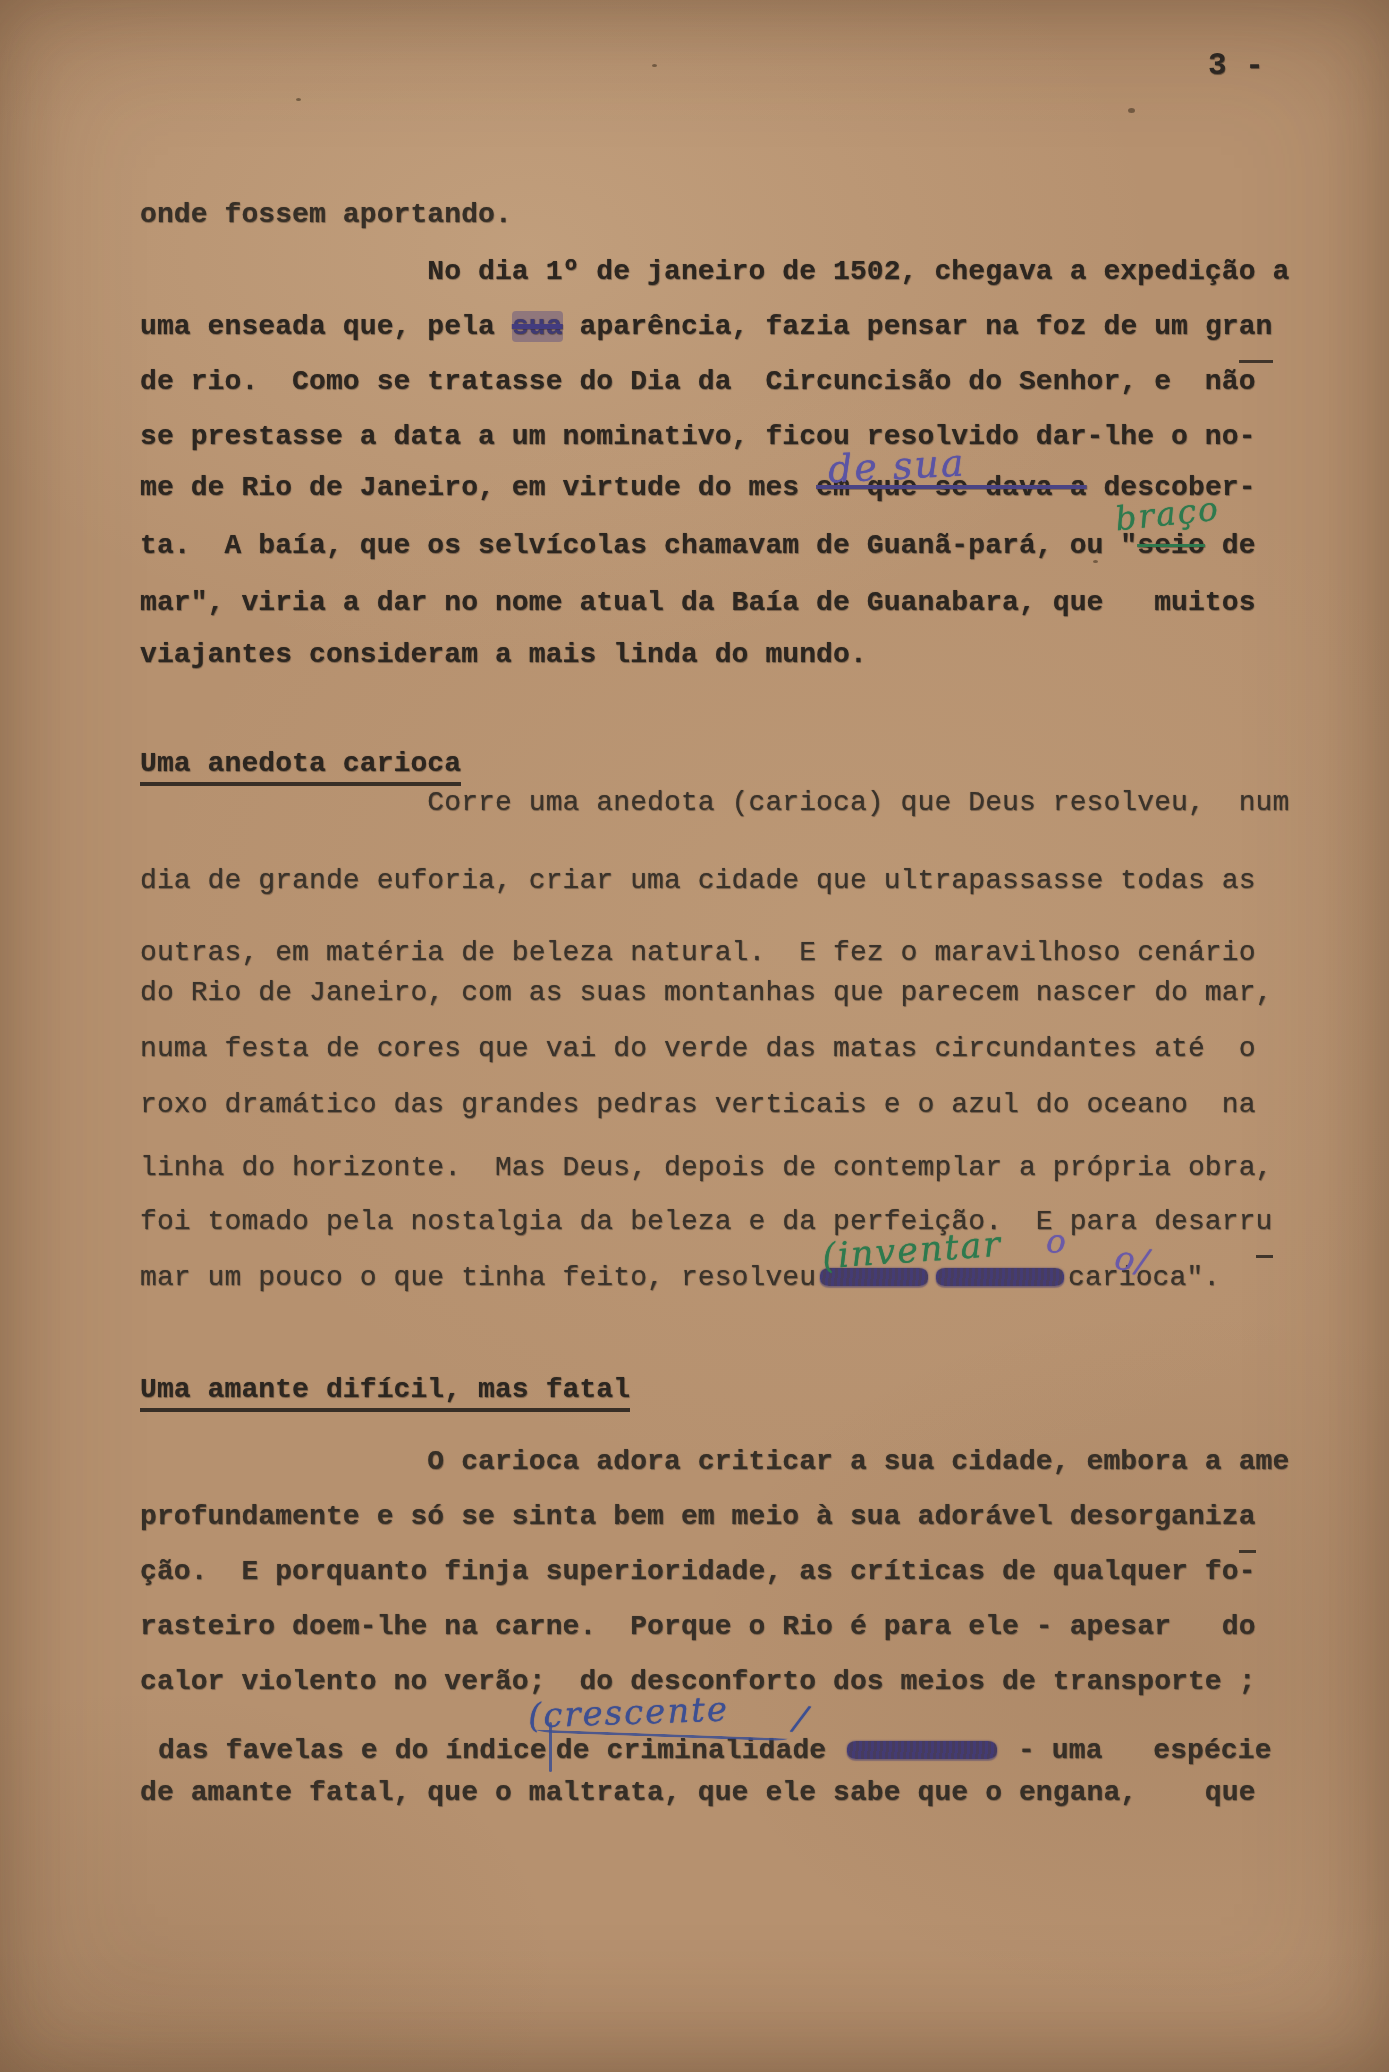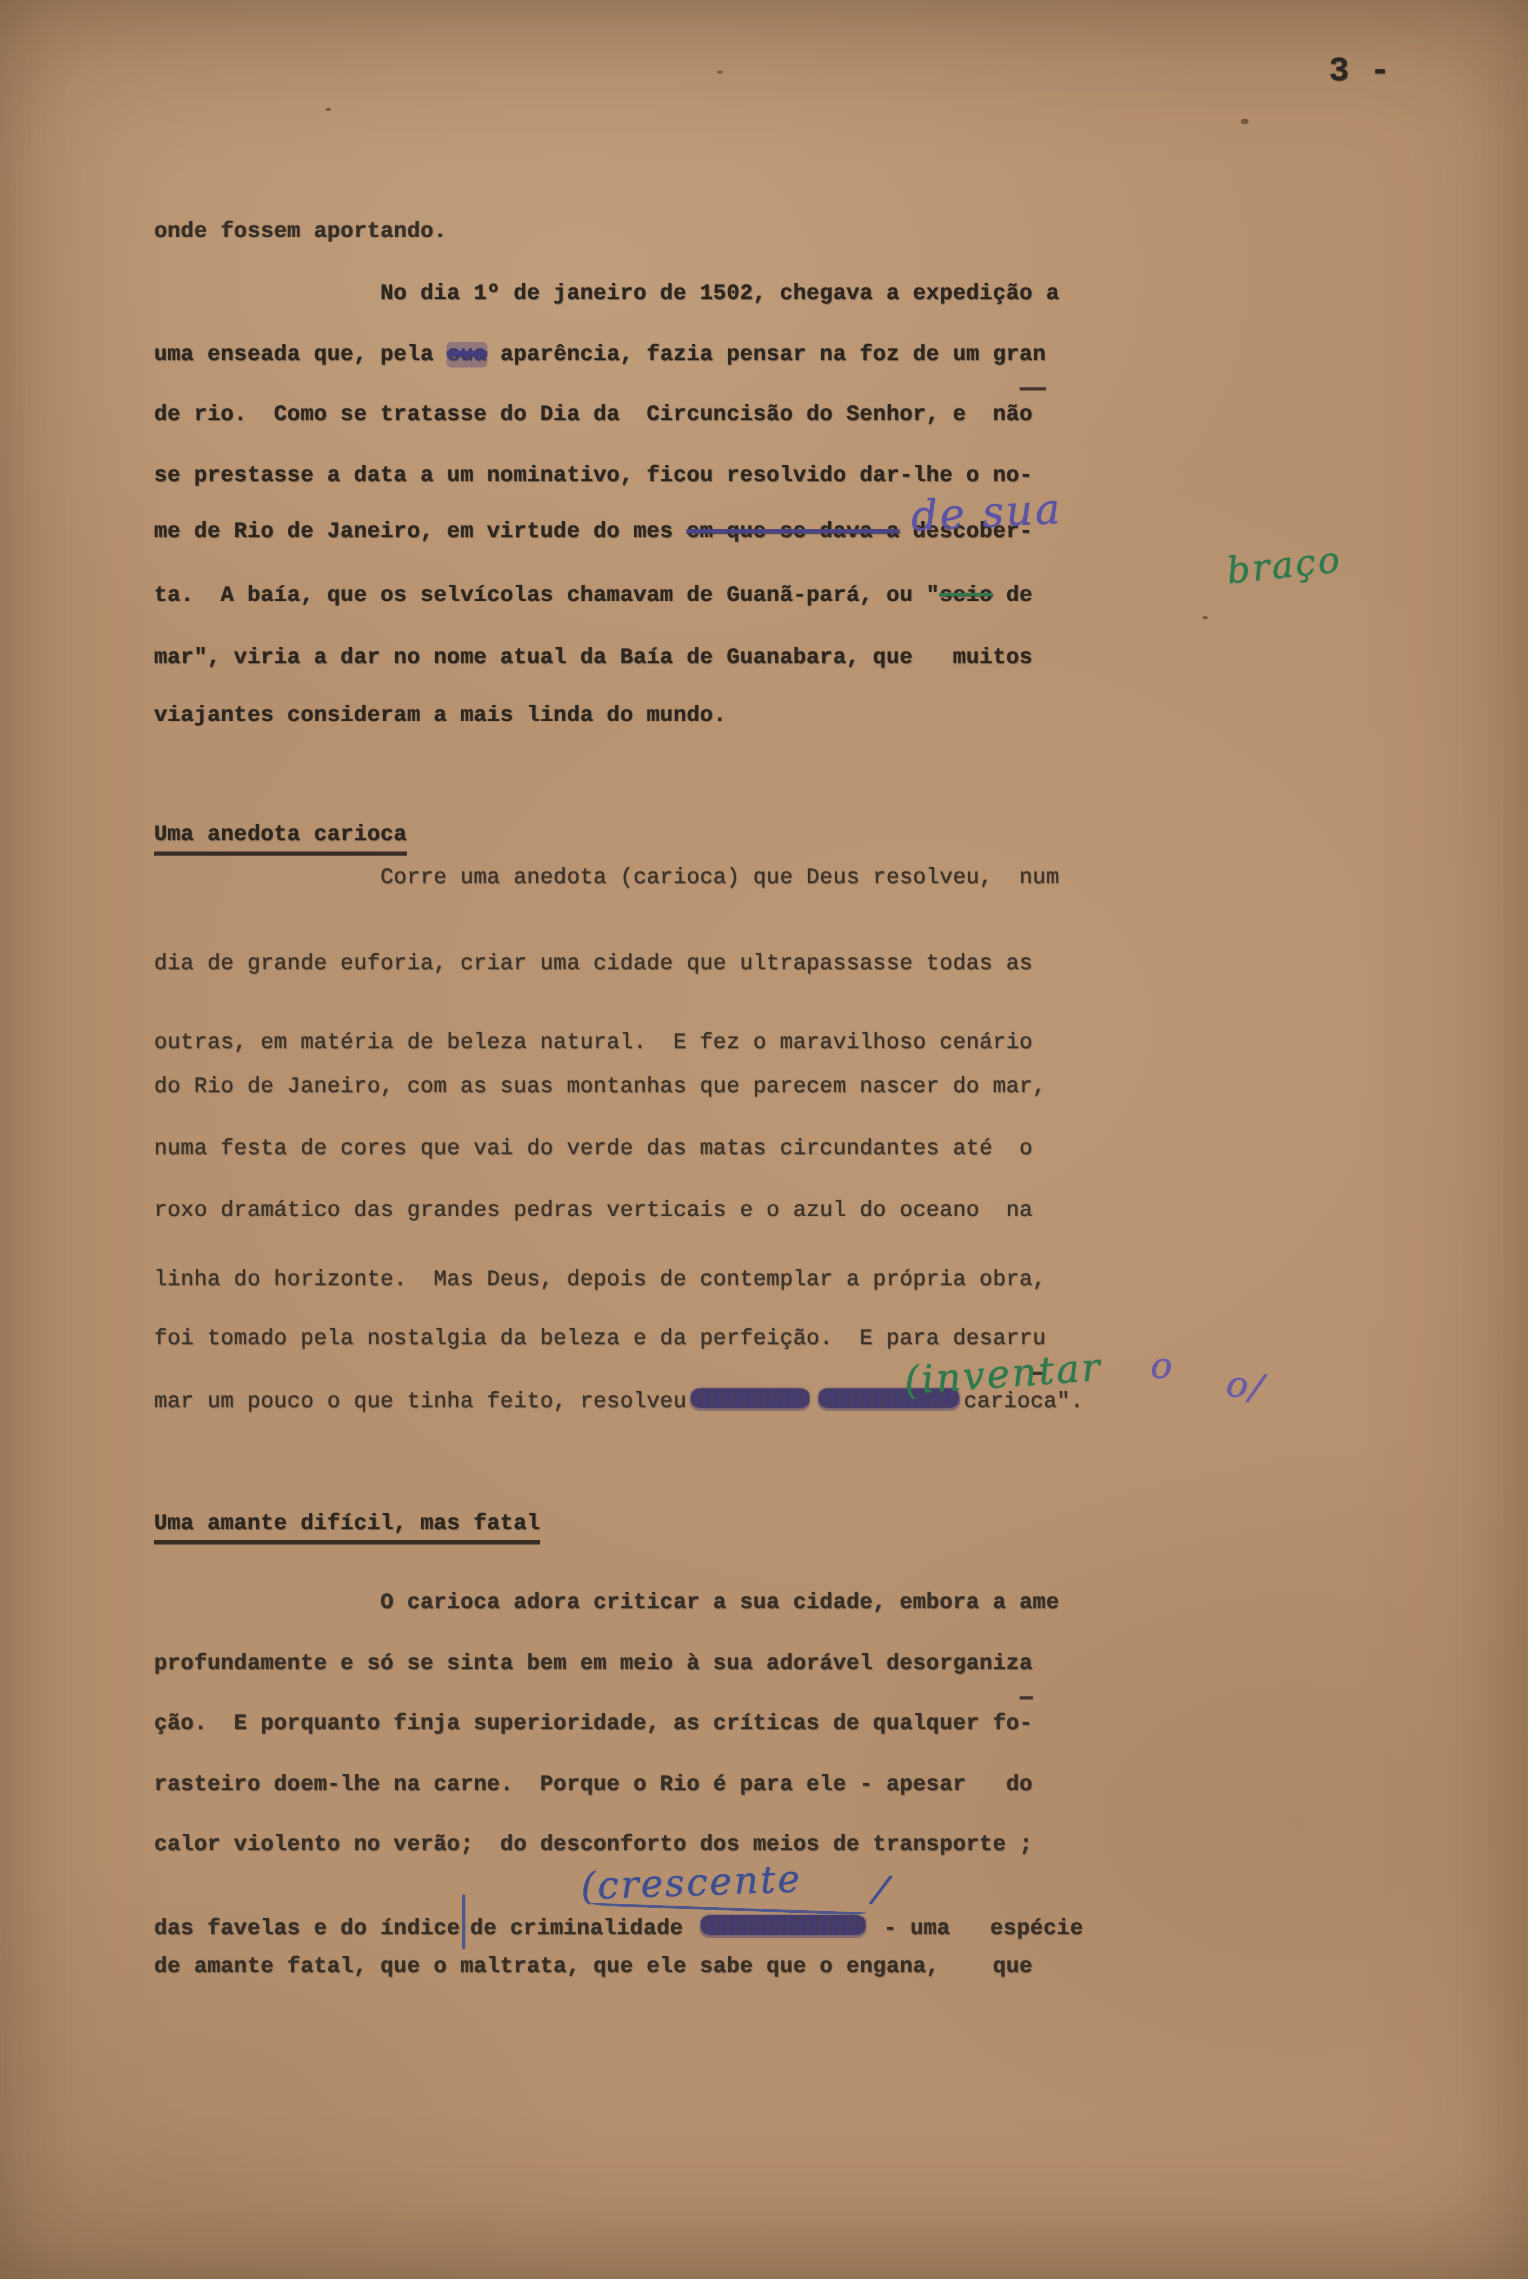--- a/index.html
+++ b/index.html
@@ -12,21 +12,21 @@
       radial-gradient(ellipse 700px 500px at 85% 80%, rgba(90,60,35,0.10), transparent 70%),
       radial-gradient(ellipse 600px 400px at 10% 95%, rgba(95,65,40,0.12), transparent 70%),
       linear-gradient(180deg, rgba(120,85,55,0.10), rgba(0,0,0,0) 6%, rgba(0,0,0,0) 94%, rgba(110,78,50,0.12));
     box-shadow: inset 0 0 140px rgba(75,50,30,0.30);
     font-family:"Liberation Mono", monospace;
   }
   #paper-vignette{position:absolute;inset:0;box-shadow:inset 0 0 60px rgba(70,45,28,0.22);pointer-events:none;}
   #pagenum{position:absolute;font-family:"Liberation Mono",monospace;font-weight:bold;font-size:31px;color:#2d2722;text-shadow:0.5px 0.5px 0.8px rgba(45,35,25,0.6);}
   .line{
     position:absolute;left:140px;white-space:pre;
-    font-size:20px;letter-spacing:0.1px;color:#3a332b;
+    font-size:28px;letter-spacing:0.1px;color:#3a332b;
     text-shadow:0.6px 0.8px 0.8px rgba(55,42,30,0.45), 0 0 1px rgba(50,40,28,0.5);
   }
   .w-b{font-weight:bold;color:#2c2620;}
   .w-m{font-weight:bold;color:#362f27;}
   .heading .hu{
     font-weight:bold;color:#2c2620;
     border-bottom:4px solid rgba(44,38,32,0.92);
     padding-bottom:3px;
   }
   .xout{text-decoration:line-through;text-decoration-thickness:4px;text-decoration-color:#4a4484;}
@@ -74,21 +74,21 @@
     <div class="line" style="top: 1089px;"><span>roxo dramático das grandes pedras verticais e o azul do oceano  na</span></div>
     <div class="line" style="top: 1152px;"><span>linha do horizonte.  Mas Deus, depois de contemplar a própria obra,</span></div>
     <div class="line" style="top: 1206px;"><span>foi tomado pela nostalgia da beleza e da perfeição.  E para desarr</span><span class="tu">u</span></div>
     <div class="line" style="top: 1262px;"><span>mar um pouco o que tinha feito, resolveu</span><span class="scrib" style="width: 108px;"></span><span class="scrib" style="width: 128px;"></span><span>carioca".</span></div>
     <div class="line heading" style="top: 1374px;"><span class="hu">Uma amante difícil, mas fatal</span></div>
     <div class="line w-m" style="top: 1446px;"><span>                 O carioca adora criticar a sua cidade, embora a ame</span></div>
     <div class="line w-m" style="top: 1501px;"><span>profundamente e só se sinta bem em meio à sua adorável desorganiz</span><span class="tu">a</span></div>
     <div class="line w-m" style="top: 1556px;"><span>ção.  E porquanto finja superioridade, as críticas de qualquer fo-</span></div>
     <div class="line w-m" style="top: 1611px;"><span>rasteiro doem-lhe na carne.  Porque o Rio é para ele - apesar   do</span></div>
     <div class="line w-m" style="top: 1666px;"><span>calor violento no verão;  do desconforto dos meios de transporte ;</span></div>
-    <div class="line w-m" style="top: 1722px;"><span>das favelas e do índice</span><span class="bar"></span><span>de criminalidade </span><span class="scrib" style="width: 150px;"></span><span> - uma   espécie</span></div>
+    <div class="line w-m" style="top: 1722px; margin-left: 18px;"><span>das favelas e do índice</span><span class="bar"></span><span>de criminalidade </span><span class="scrib" style="width: 150px;"></span><span> - uma   espécie</span></div>
     <div class="line w-m" style="top: 1777px;"><span>de amante fatal, que o maltrata, que ele sabe que o engana,    que</span></div>
   </div>
 <div id="annotation-layer">
     <div class="hand" style="color: rgb(91, 84, 164); font-size: 38px; left: 828px; top: 444px; transform: rotate(-3deg);">de sua</div>
     <div class="hand" style="color: rgb(46, 122, 78); font-size: 33px; left: 1115px; top: 494px; transform: rotate(-6deg);">braço</div>
     <div class="hand" style="color: rgb(46, 122, 78); font-size: 35px; left: 822px; top: 1230px; transform: rotate(-4deg);">(inventar</div>
     <div class="hand" style="color: rgb(106, 90, 168); font-size: 33px; left: 1046px; top: 1222px;">o</div>
     <div class="hand" style="color: rgb(106, 90, 168); font-size: 33px; left: 1115px; top: 1240px; transform: rotate(8deg);">o/</div>
     <div class="hand" style="color: rgb(61, 79, 146); font-size: 34px; left: 528px; top: 1692px; transform: rotate(-2deg);">(crescente</div>
     <div class="hand" style="color: rgb(61, 79, 146); font-size: 34px; left: 795px; top: 1698px; transform: rotate(10deg);">/</div>

